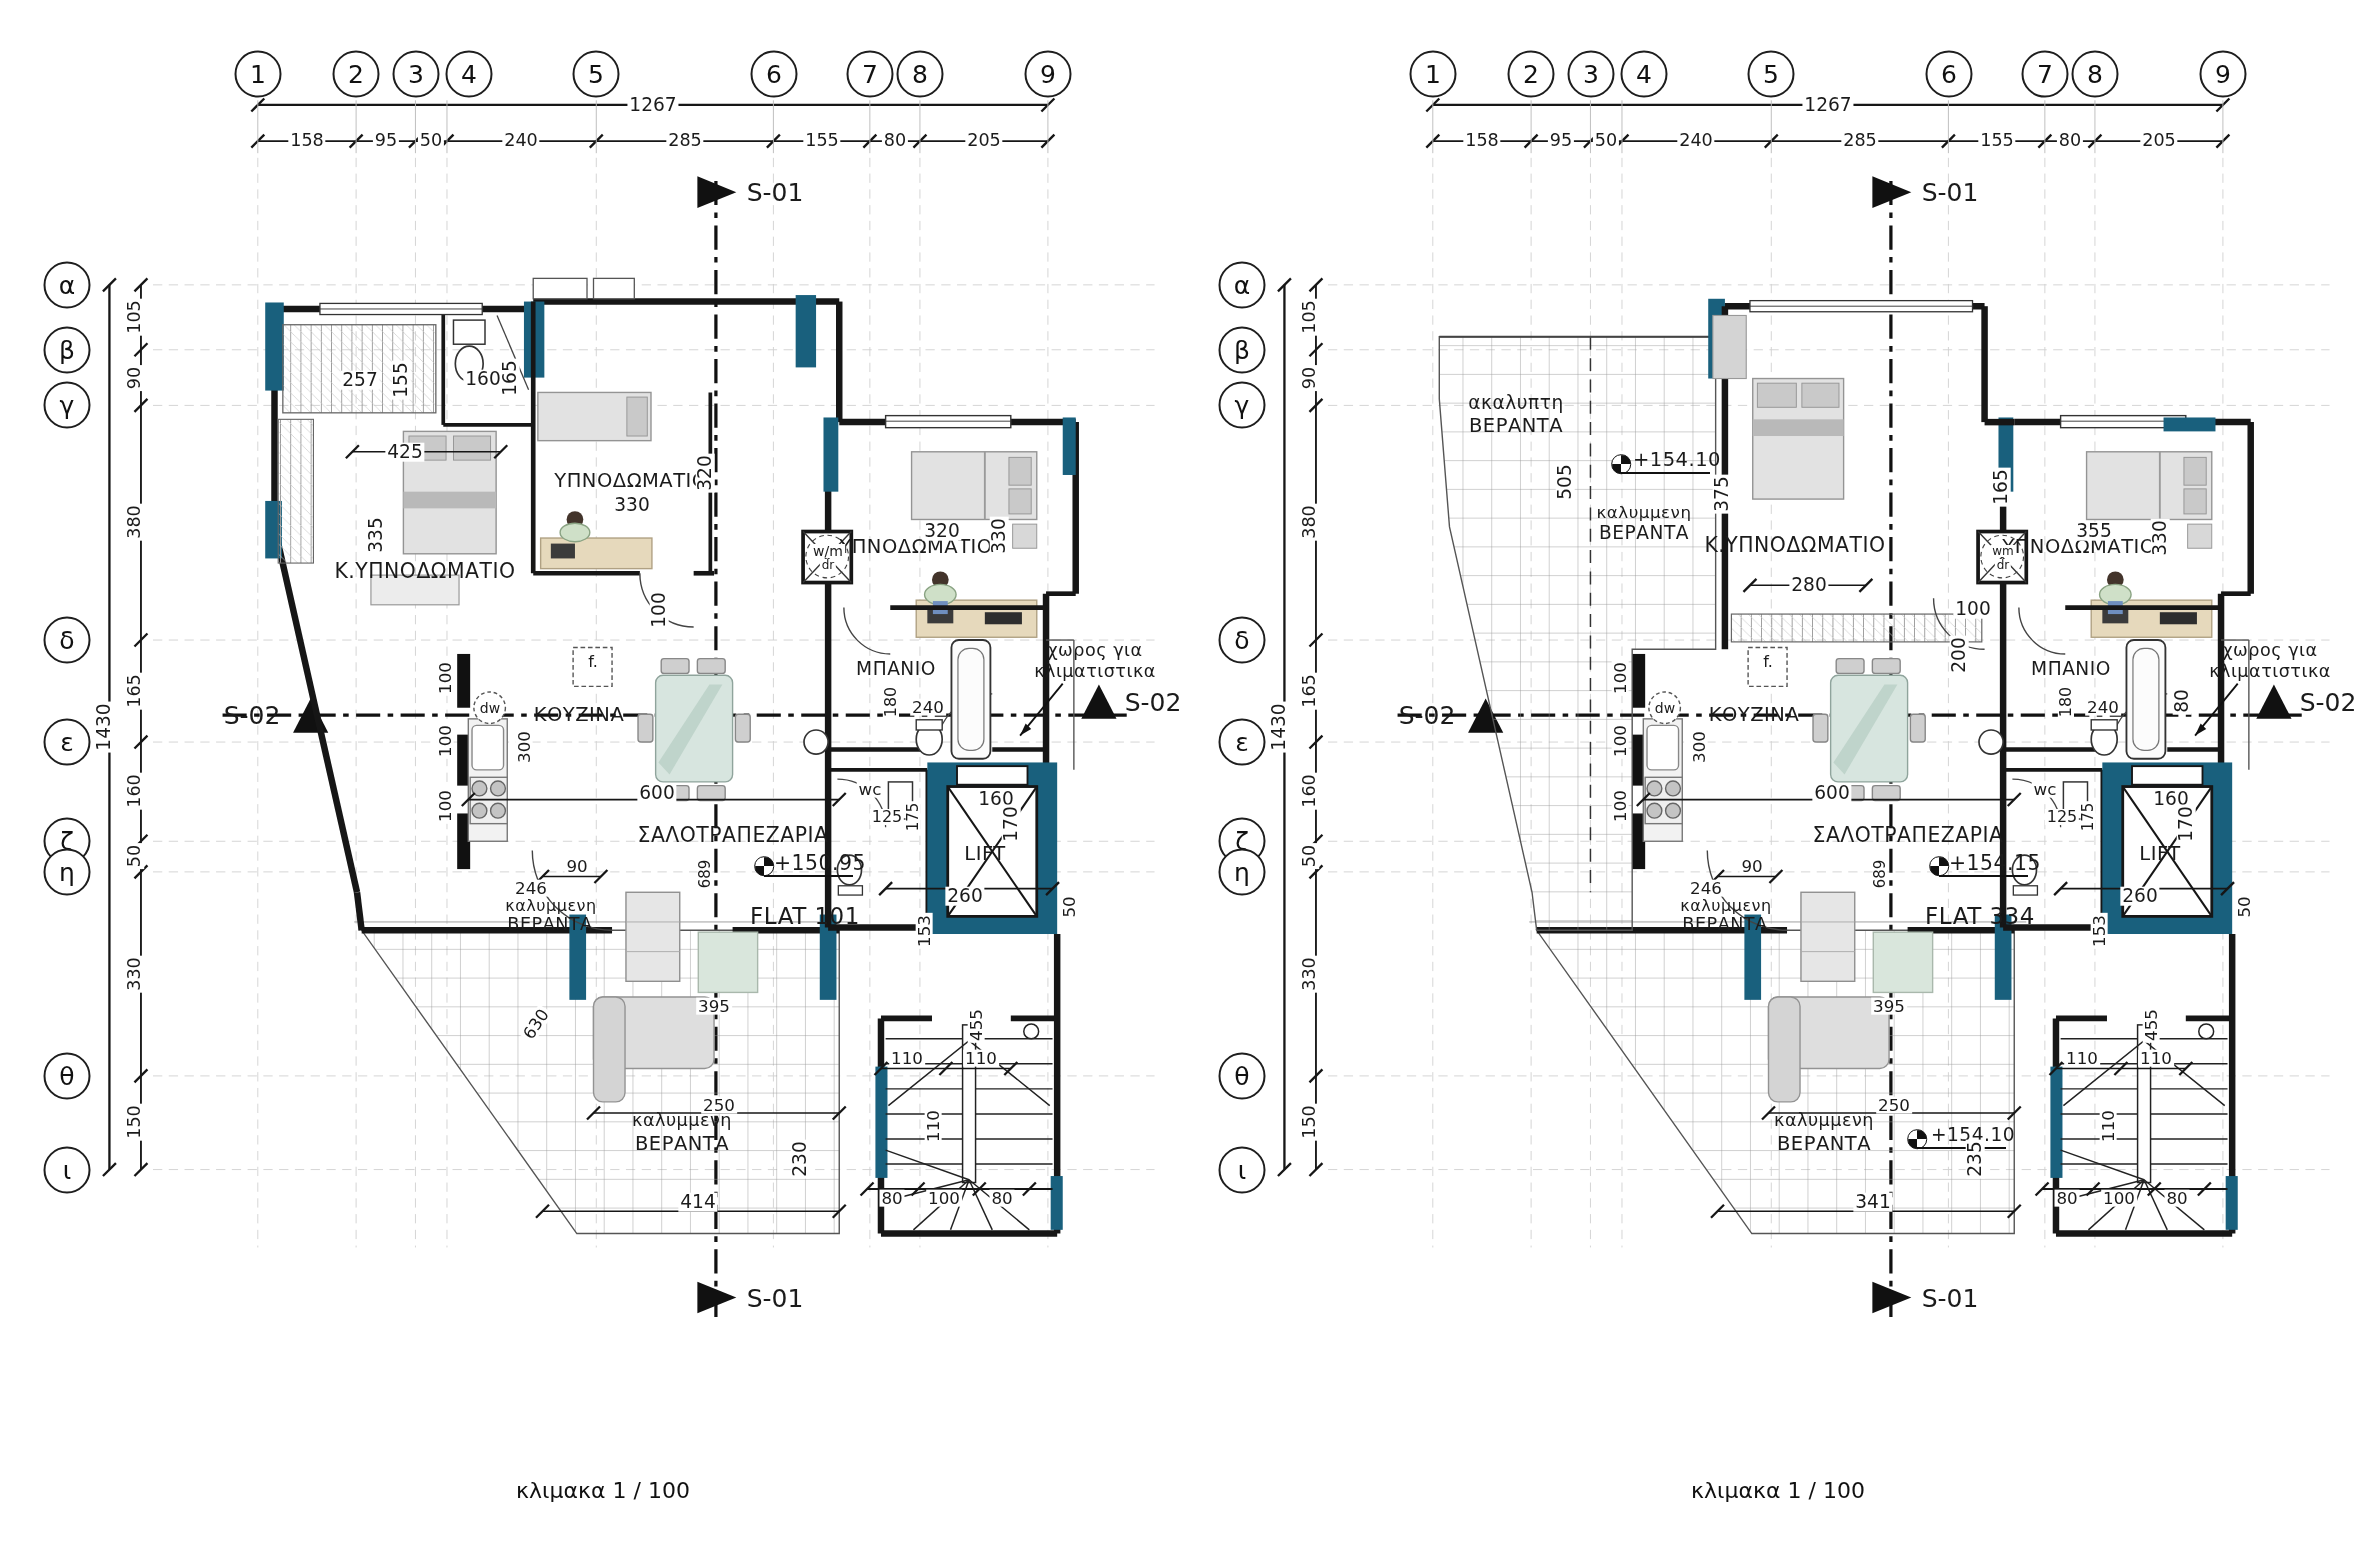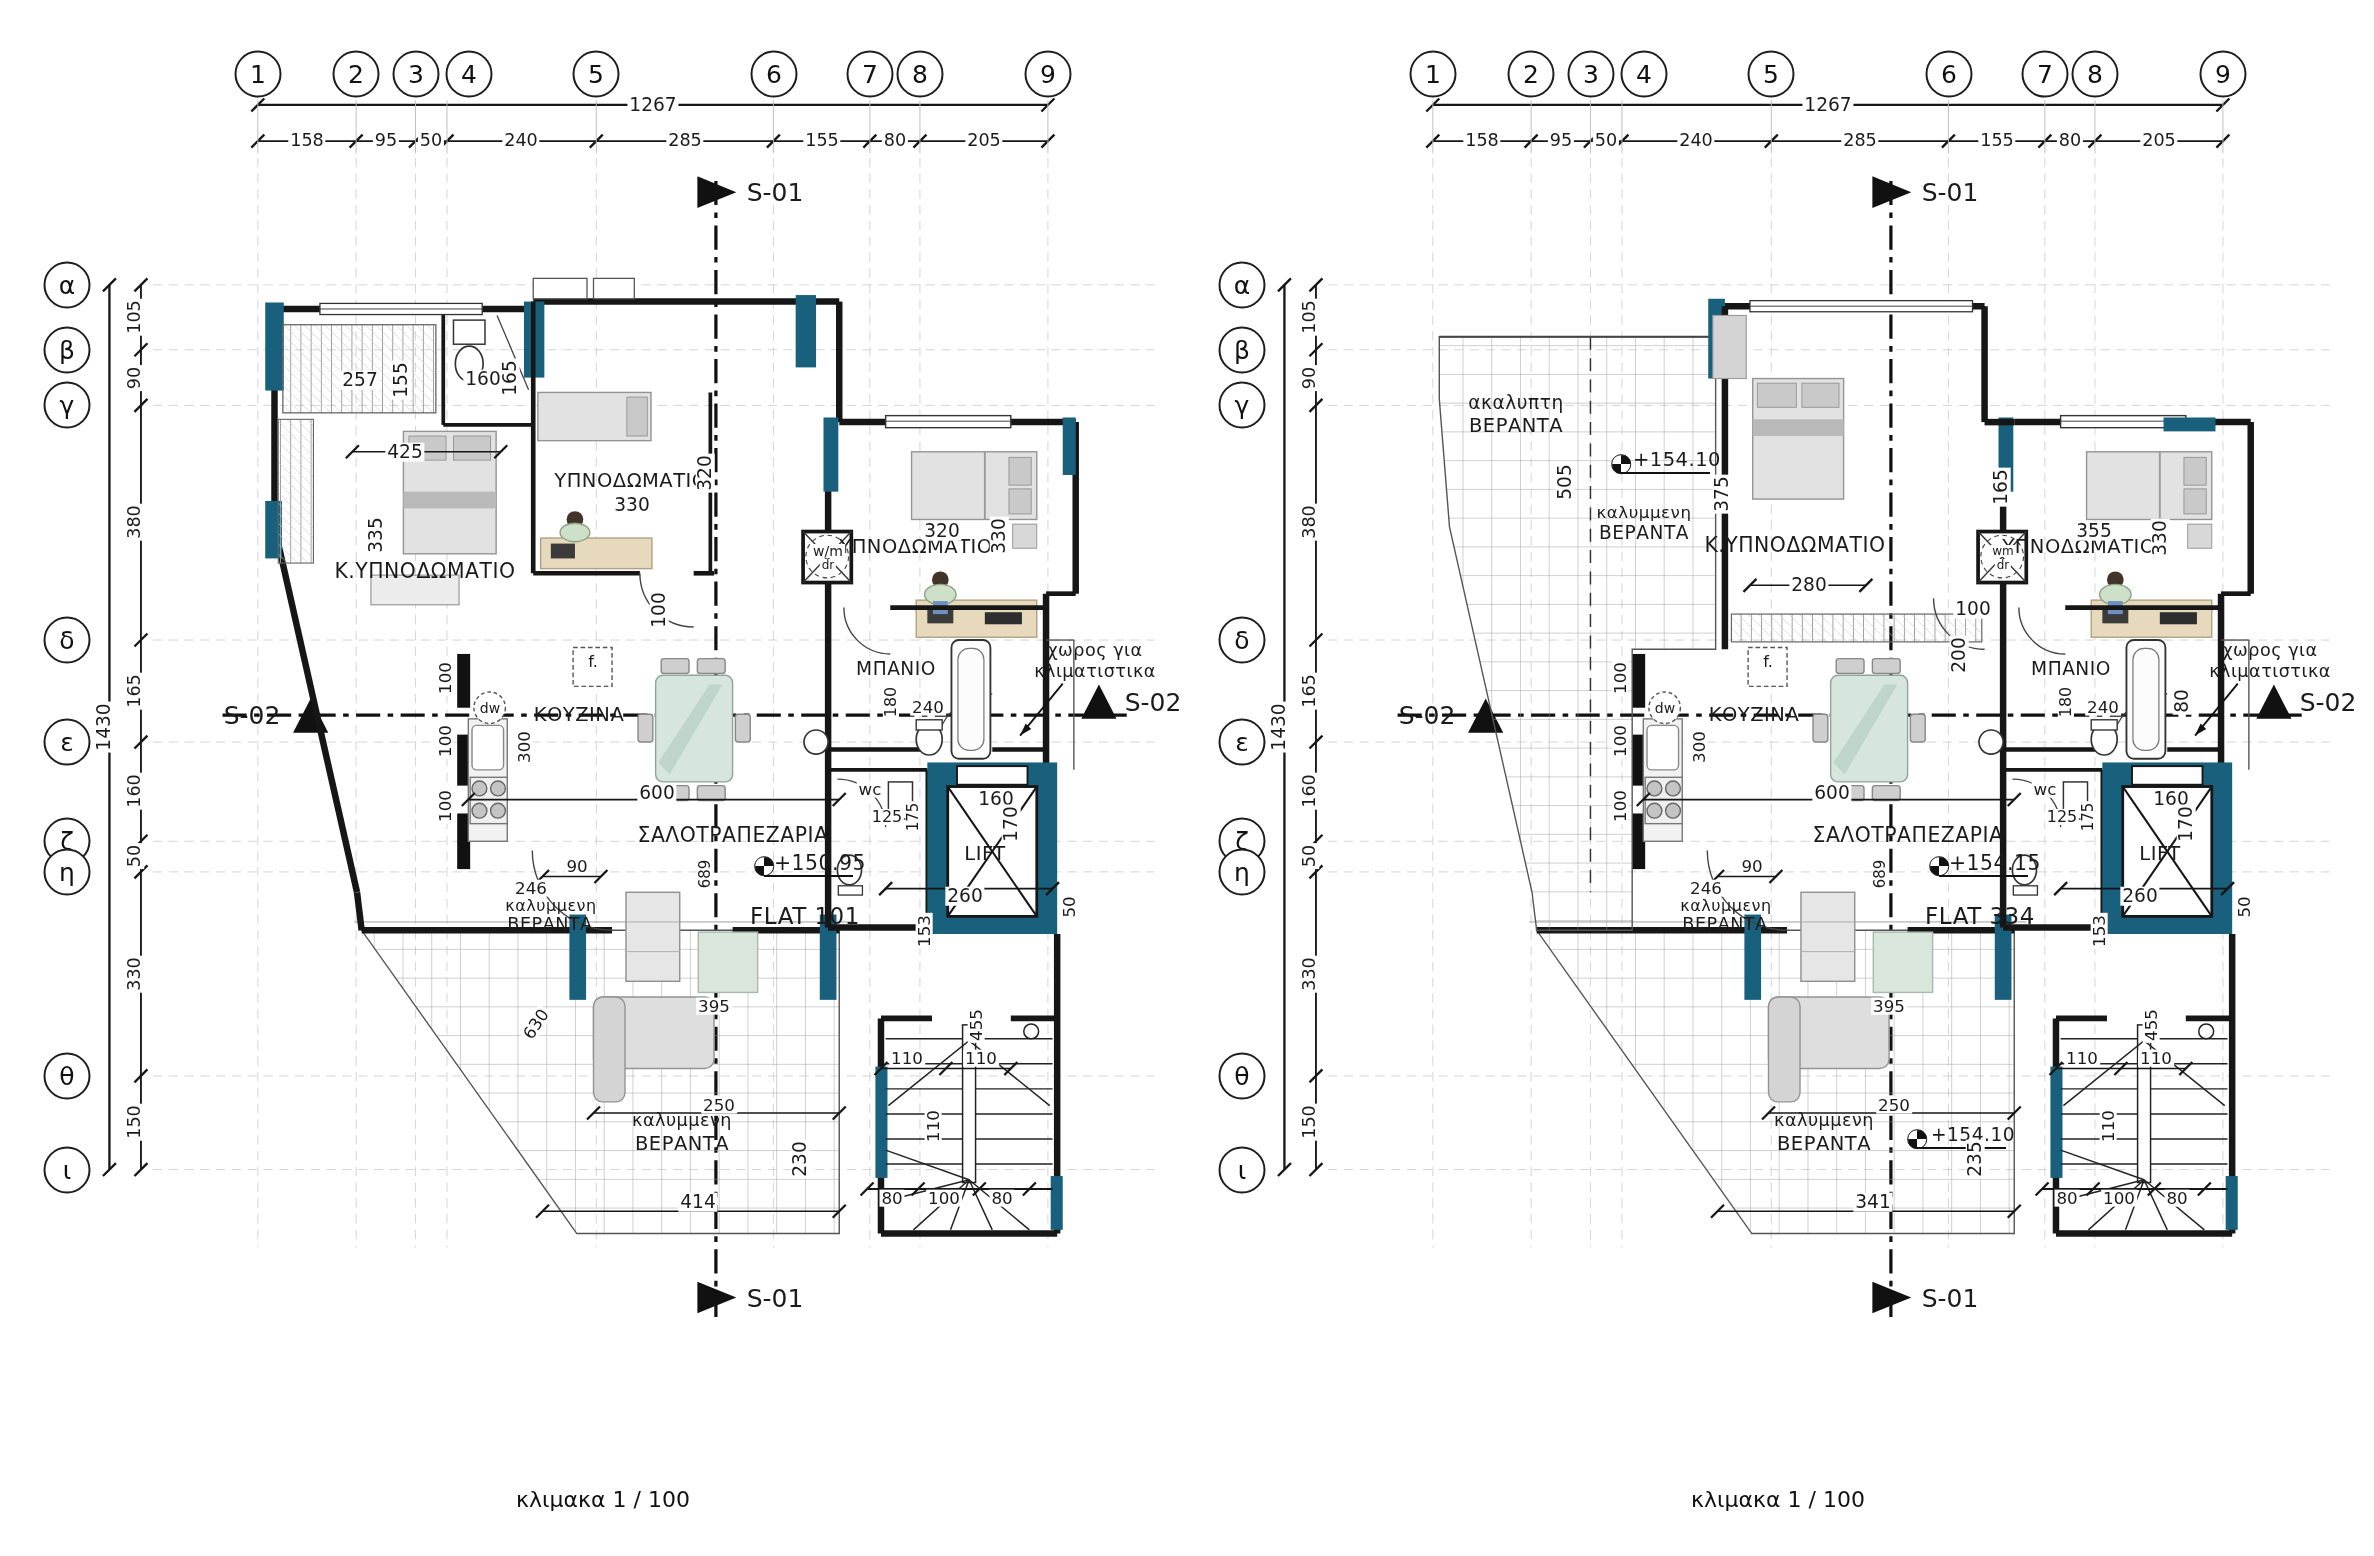--- a/index.html
+++ b/index.html
@@ -13,21 +13,21 @@
   .ann.sec{background:transparent;font-size:25px;}
   .gb{position:absolute;width:43px;height:43px;border:2.3px solid #1e1e1e;border-radius:50%;
     background:#fff;display:flex;align-items:center;justify-content:center;font-size:25px;
     color:#111;transform:translate(-50%,-50%);}
   .lvlmark{position:absolute;width:17.6px;height:17.6px;border:1.9px solid #111;border-radius:50%;
     transform:translate(-50%,-50%);
     background:conic-gradient(#111 0 90deg,#fff 90deg 180deg,#111 180deg 270deg,#fff 270deg 360deg);}
   .lvlline{position:absolute;height:0;border-top:2.3px solid #111;}
   .titleblock{position:absolute;text-align:center;transform:translateX(-50%);}
   .ptitle{font-size:34px;color:#111;border-bottom:4.2px solid #111;padding:0 13px 7.4px 13px;}
-  .pscale{font-size:22px;color:#111;text-align:left;margin-top:21px;}
+  .pscale{font-size:22px;color:#111;text-align:left;margin-top:12px;}
 </style>
 </head>
 <body>
 
 <div id="canvas">
   <div class="plan" id="plan0" style="left:0">
       <svg width="1187" height="1447" viewBox="0 0 1280 1560">
   <defs>
     <pattern id="tiles0" width="31" height="31" patternUnits="userSpaceOnUse">
             <path d="M31,0 H0 V31" fill="none" stroke="#9a9a9a" stroke-width="1"></path>

